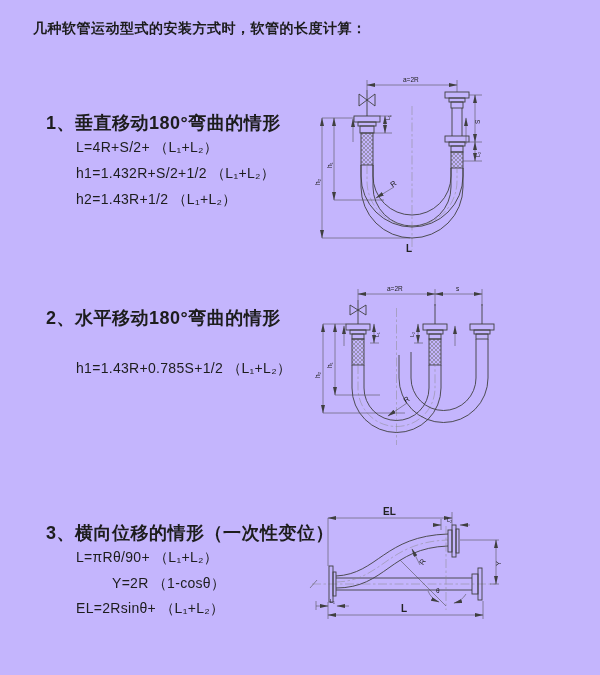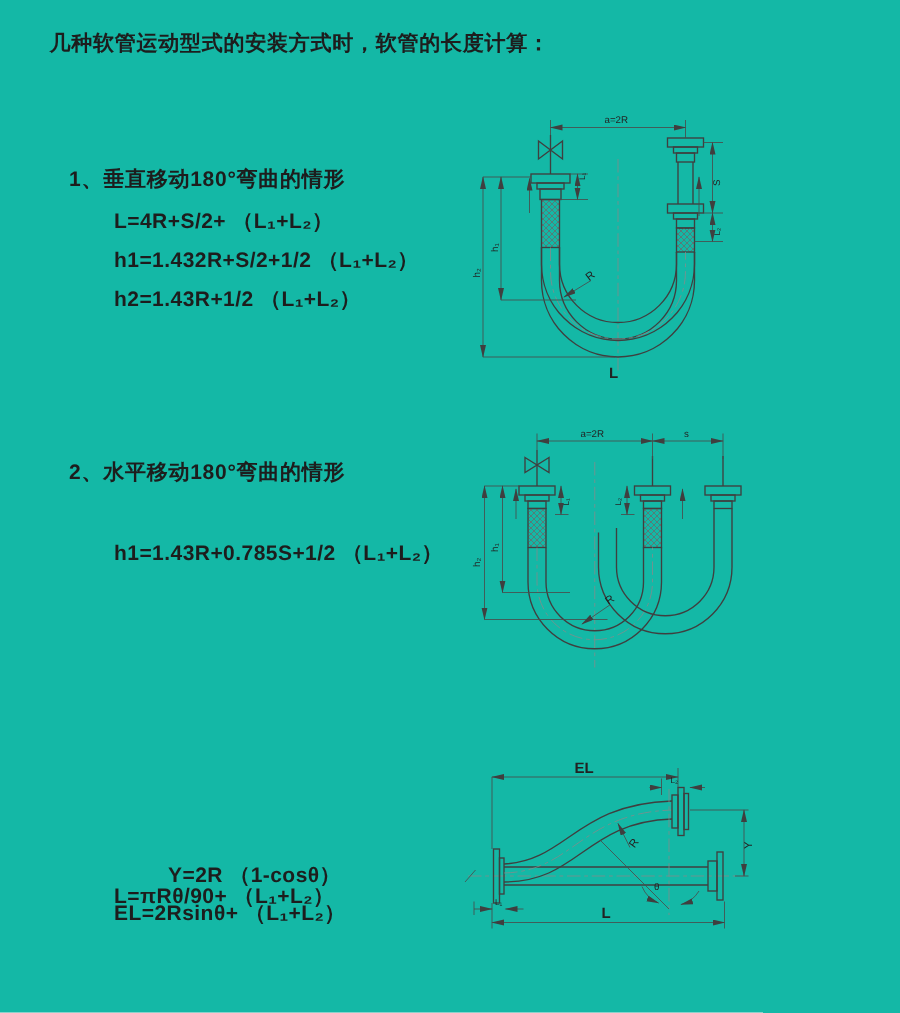--- a/index.html
+++ b/index.html
@@ -1,28 +1,28 @@
 <!DOCTYPE html>
 <html><head>
 <meta charset="utf-8">
 <style>
   html,body{margin:0;padding:0;background:#e8e8e8;}
   #page{
-    position:relative;width:600px;height:675px;background:#14b8a6;
+    position:relative;width:600px;height:675px;background:#c4b5fd;
     font-family:"Liberation Sans","DejaVu Sans",sans-serif;color:#1d1d1d;
     overflow:hidden;margin:0 auto;
   }
   .abs{position:absolute;}
   .title{left:33px;top:20px;font-size:14px;font-weight:600;letter-spacing:.5px;}
-  .heading{font-size:14px;font-weight:600;letter-spacing:.5px;}
-  .formula{font-size:14px;font-weight:700;letter-spacing:.3px;}
+  .heading{font-size:18px;font-weight:600;letter-spacing:.5px;}
+  .formula{font-size:14px;font-weight:400;letter-spacing:.3px;}
   
   #h1{left:46px;top:111px;} #f11{left:76px;top:139px;} #f12{left:76px;top:165px;} #f13{left:76px;top:191px;}
   #h2{left:46px;top:306px;} #f21{left:76px;top:334px;} #f22{left:76px;top:360px;} #f23{left:76px;top:386px;}
-  #h3{left:46px;top:521px;} #f31{left:76px;top:549px;margin-top:40px;} #f32{left:76px;top:575px;margin-left:36px;} #f33{left:76px;top:600px;}
+  #h3{left:46px;top:521px;} #f31{left:76px;top:549px;} #f32{left:76px;top:575px;margin-left:36px;} #f33{left:76px;top:600px;}
   
   #d1{left:310px;top:70px;} #d2{left:310px;top:280px;} #d3{left:300px;top:498px;}
   svg{display:block;}
   .ln{stroke:#3f3f3f;stroke-width:.9;fill:none;}
   .dim{stroke:#4a4a4a;stroke-width:.55;fill:none;}
   .cl{stroke:#8a8a8a;stroke-width:.5;fill:none;stroke-dasharray:9 2.5 2.5 2.5;}
   .stxt{fill:#222;stroke:none;font-family:"Liberation Sans","DejaVu Sans",sans-serif;}
   .t5{font-size:5.5px;} .t6{font-size:6.5px;} .t7{font-size:7.5px;} .t9{font-size:10px;font-weight:600;}
 </style>
 </head>
@@ -195,20 +195,21 @@
 
     <text class="stxt t6" x="77" y="11">a=2R</text>
     <text class="stxt t6" x="146" y="11">s</text>
     <text class="stxt t5" transform="rotate(-90 69 54)" x="66" y="54">L₁</text>
     <text class="stxt t5" transform="rotate(-90 104 54)" x="101" y="54">L₂</text>
     <text class="stxt t6" transform="rotate(-90 22 85)" x="19" y="85">h₁</text>
     <text class="stxt t6" transform="rotate(-90 10 95)" x="7" y="95">h₂</text>
     <text class="stxt t7" transform="rotate(-35 97 120)" x="94" y="122">R</text>
   </svg>
 
+  <div class="abs heading" id="h3">3、横向位移的情形（一次性变位）</div>
   <div class="abs formula" id="f31">L=πRθ/90+ （L₁+L₂）</div>
   <div class="abs formula" id="f32">Y=2R （1-cosθ）</div>
   <div class="abs formula" id="f33">EL=2Rsinθ+ （L₁+L₂）</div>
 
   <svg id="d3" class="abs" width="300" height="175" viewBox="0 0 300 175">
     <defs>
       <marker id="a3" markerWidth="9" markerHeight="6" refX="8" refY="2" orient="auto-start-reverse" markerUnits="userSpaceOnUse">
         <path d="M0,0 L8.5,2 L0,4 Z" fill="#3f3f3f"></path>
       </marker>
     </defs>

